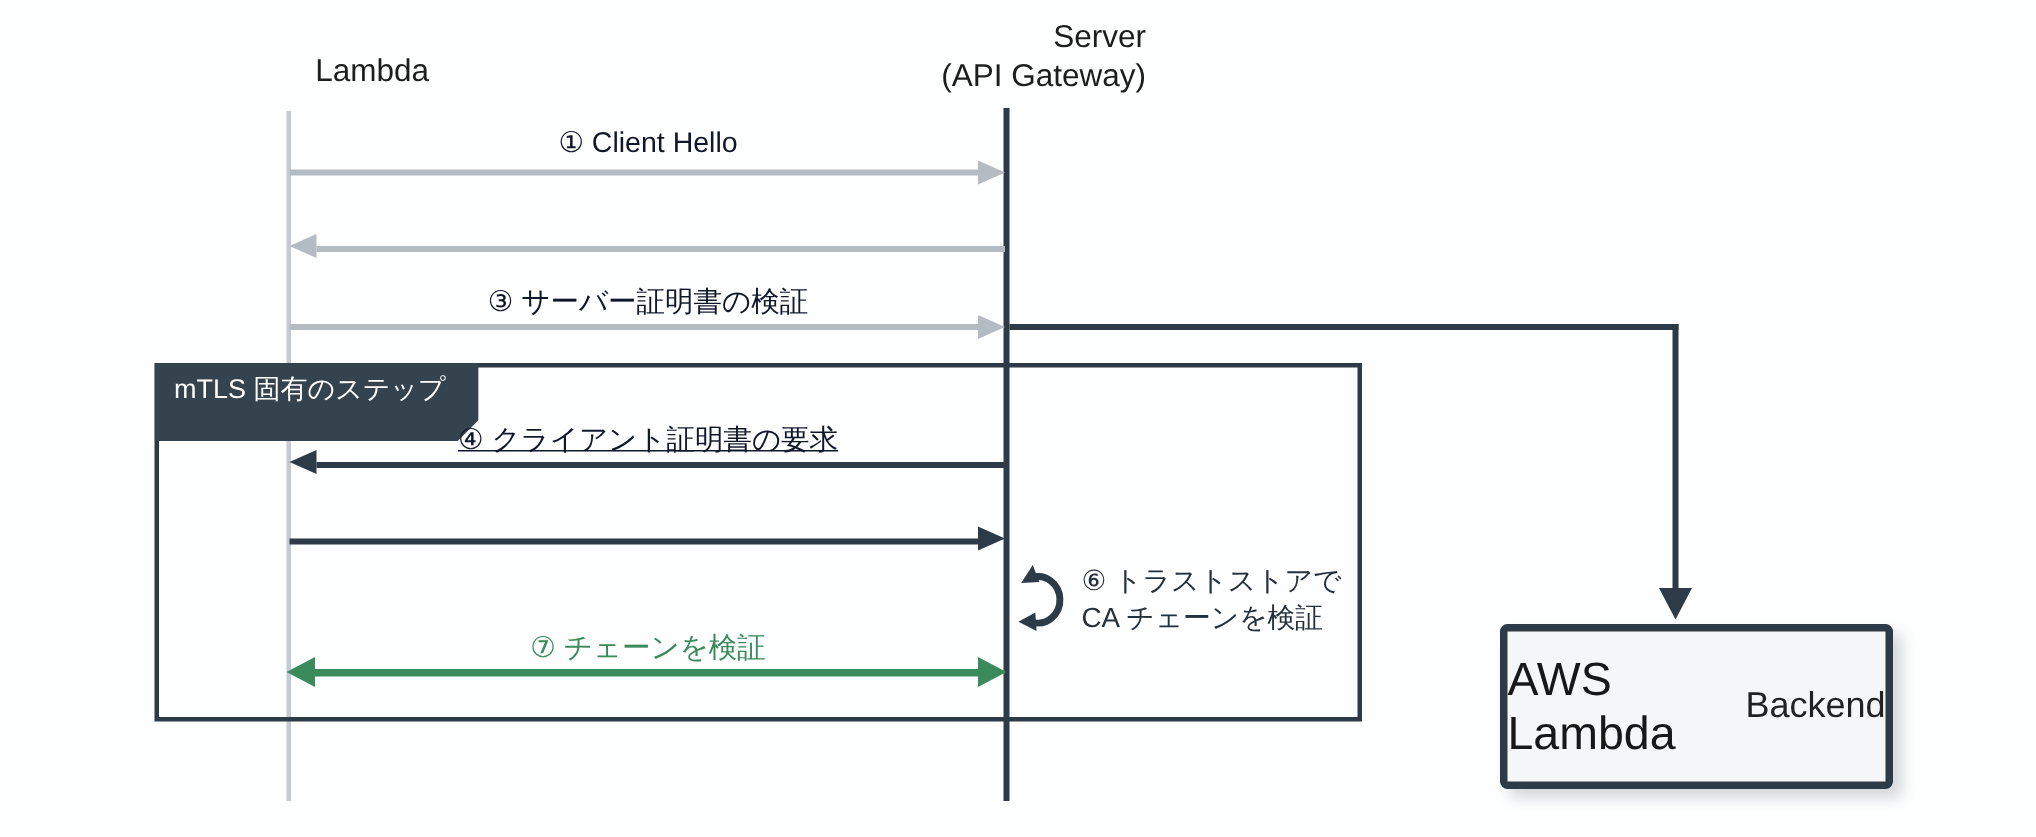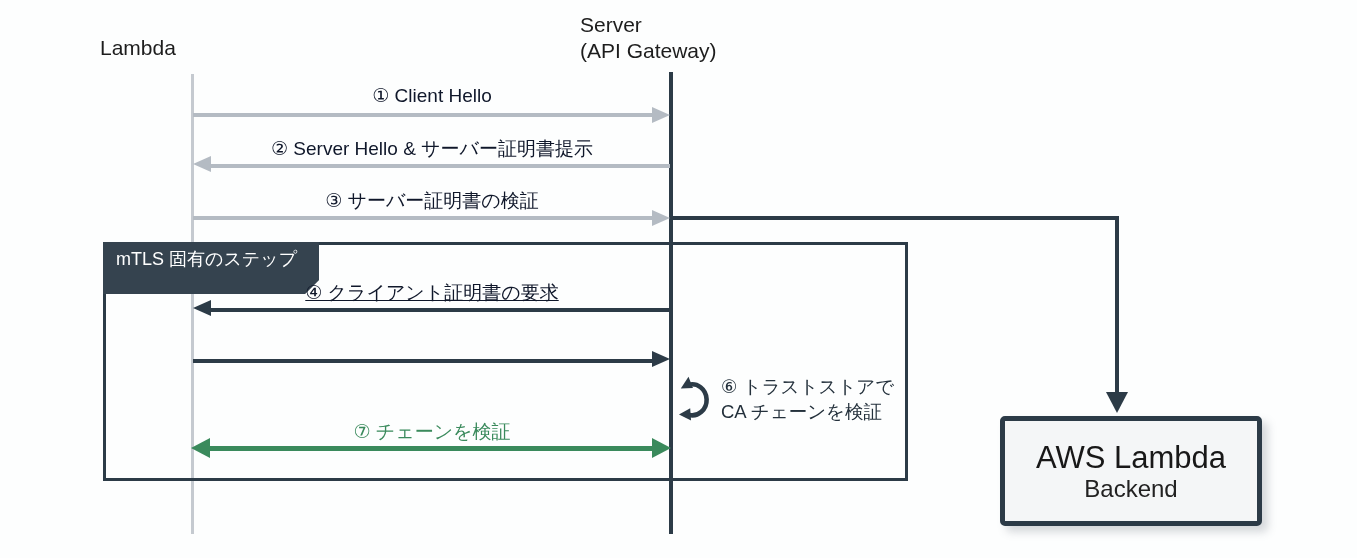--- a/index.html
+++ b/index.html
@@ -1,20 +1,20 @@
 <!DOCTYPE html>
 <html><head>
 <meta charset="utf-8">
 <style>
   html,body{margin:0;padding:0;background:#ffffff;}
   body{font-family:"Liberation Sans","DejaVu Sans",sans-serif;}
   .canvas{position:relative;width:1357px;height:558px;background:#fdfefe;overflow:hidden;}
 
   
-  .actor-label{position:absolute;color:#1d1d1d;font-size:21px;text-align:left;white-space:nowrap;}
+  .actor-label{position:absolute;color:#1d1d1d;font-size:21px;text-align:right;white-space:nowrap;}
   .actor-client{left:100px;top:36px;width:186px;}
   .actor-server{left:580px;top:12px;width:184px;line-height:26px;}
 
   
   .lifeline{position:absolute;}
   .client-line{left:191px;top:74px;width:3px;height:460px;background:#c5cad0;}
   .server-line{left:669px;top:72px;width:4px;height:462px;background:#2c3b47;}
 
   
   .msg-label{position:absolute;left:193px;width:478px;text-align:center;font-size:19px;color:#0f172a;white-space:nowrap;}
@@ -63,21 +63,21 @@
   
   .loop-icon{position:absolute;left:676px;top:374px;}
   .self-text{position:absolute;left:721px;font-size:18.5px;color:#24313c;white-space:nowrap;}
   .st1{top:374px;}
   .st2{top:399px;}
 
   
   .lambda-box{position:absolute;left:1000px;top:416px;width:262px;height:110px;box-sizing:border-box;
     background:#f4f6f7;border:5px solid #2c3b47;border-radius:5px;
     box-shadow:6px 6px 9px rgba(110,120,130,0.28);
-    display:flex;flex-direction:column;align-items:center;justify-content:center;}
+    display:flex;flex-direction:row;align-items:center;justify-content:center;}
   .lambda-title{font-size:31px;color:#181818;line-height:36px;}
   .lambda-sub{font-size:24px;color:#222222;line-height:26px;}
 </style>
 </head>
 <body>
 
 <div class="canvas">
 
   <div class="actor-label actor-client">Lambda</div>
   <div class="actor-label actor-server">
@@ -85,21 +85,20 @@
     <div>(API Gateway)</div>
   </div>
 
   <div class="lifeline client-line"></div>
   <div class="lifeline server-line"></div>
 
   <div class="msg-label ml1">① Client Hello</div>
   <div class="aline gray l1"></div>
   <div class="head hr h1"></div>
 
-  <div class="msg-label ml2">② Server Hello &amp; サーバー証明書提示</div>
   <div class="aline gray l2"></div>
   <div class="head hl h2"></div>
 
   <div class="msg-label ml3">③ サーバー証明書の検証</div>
   <div class="aline gray l3"></div>
   <div class="head hr h3"></div>
 
   <div class="conn-h"></div>
   <div class="conn-v"></div>
   <div class="conn-head"></div>

